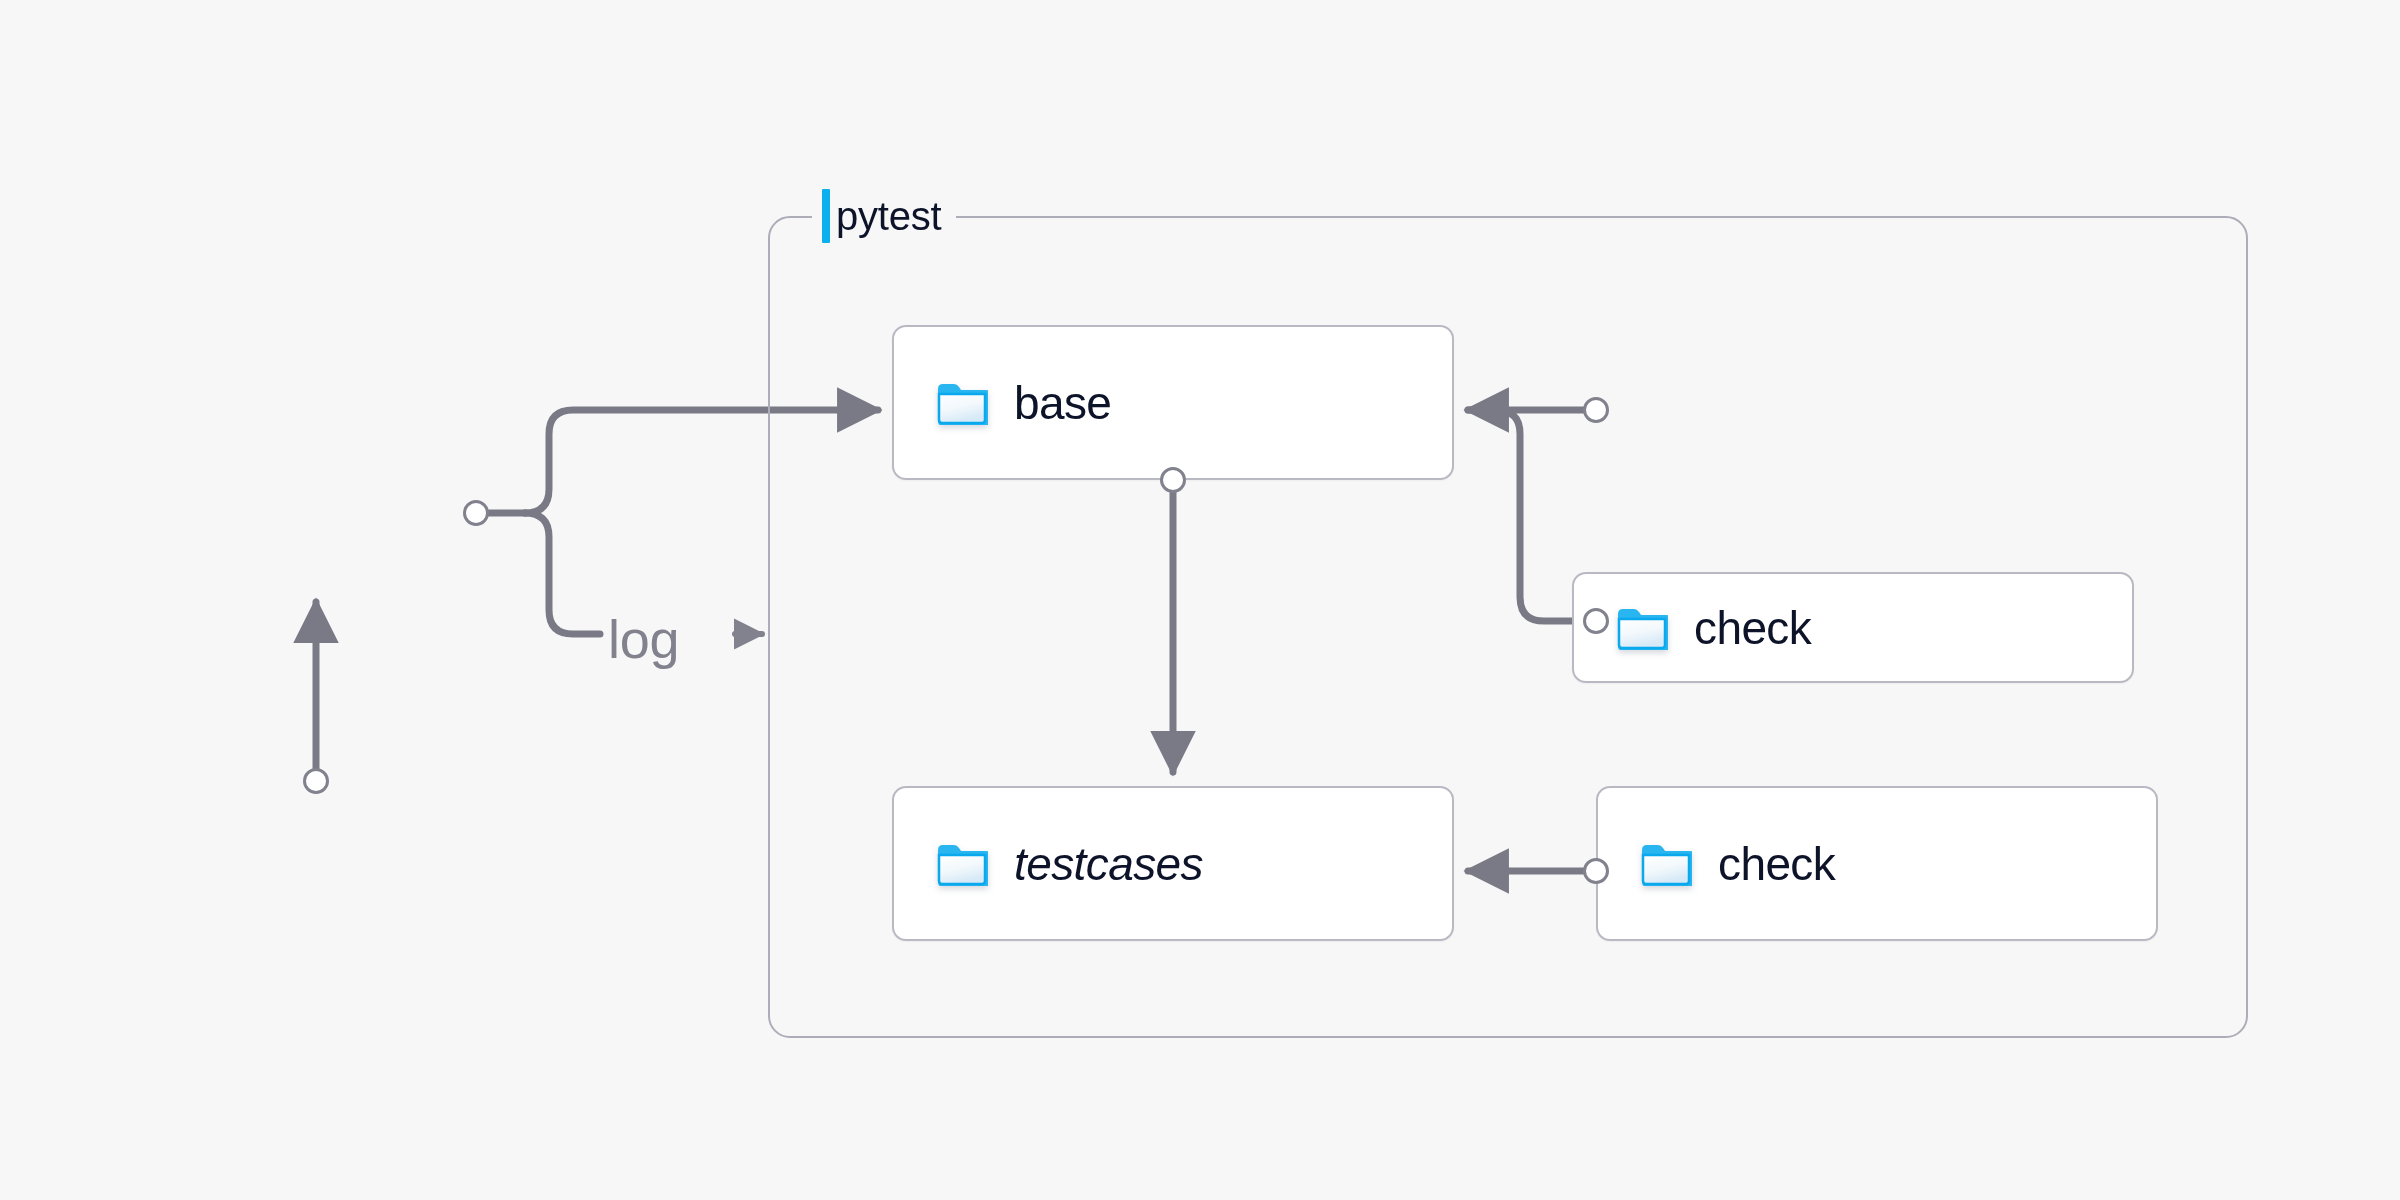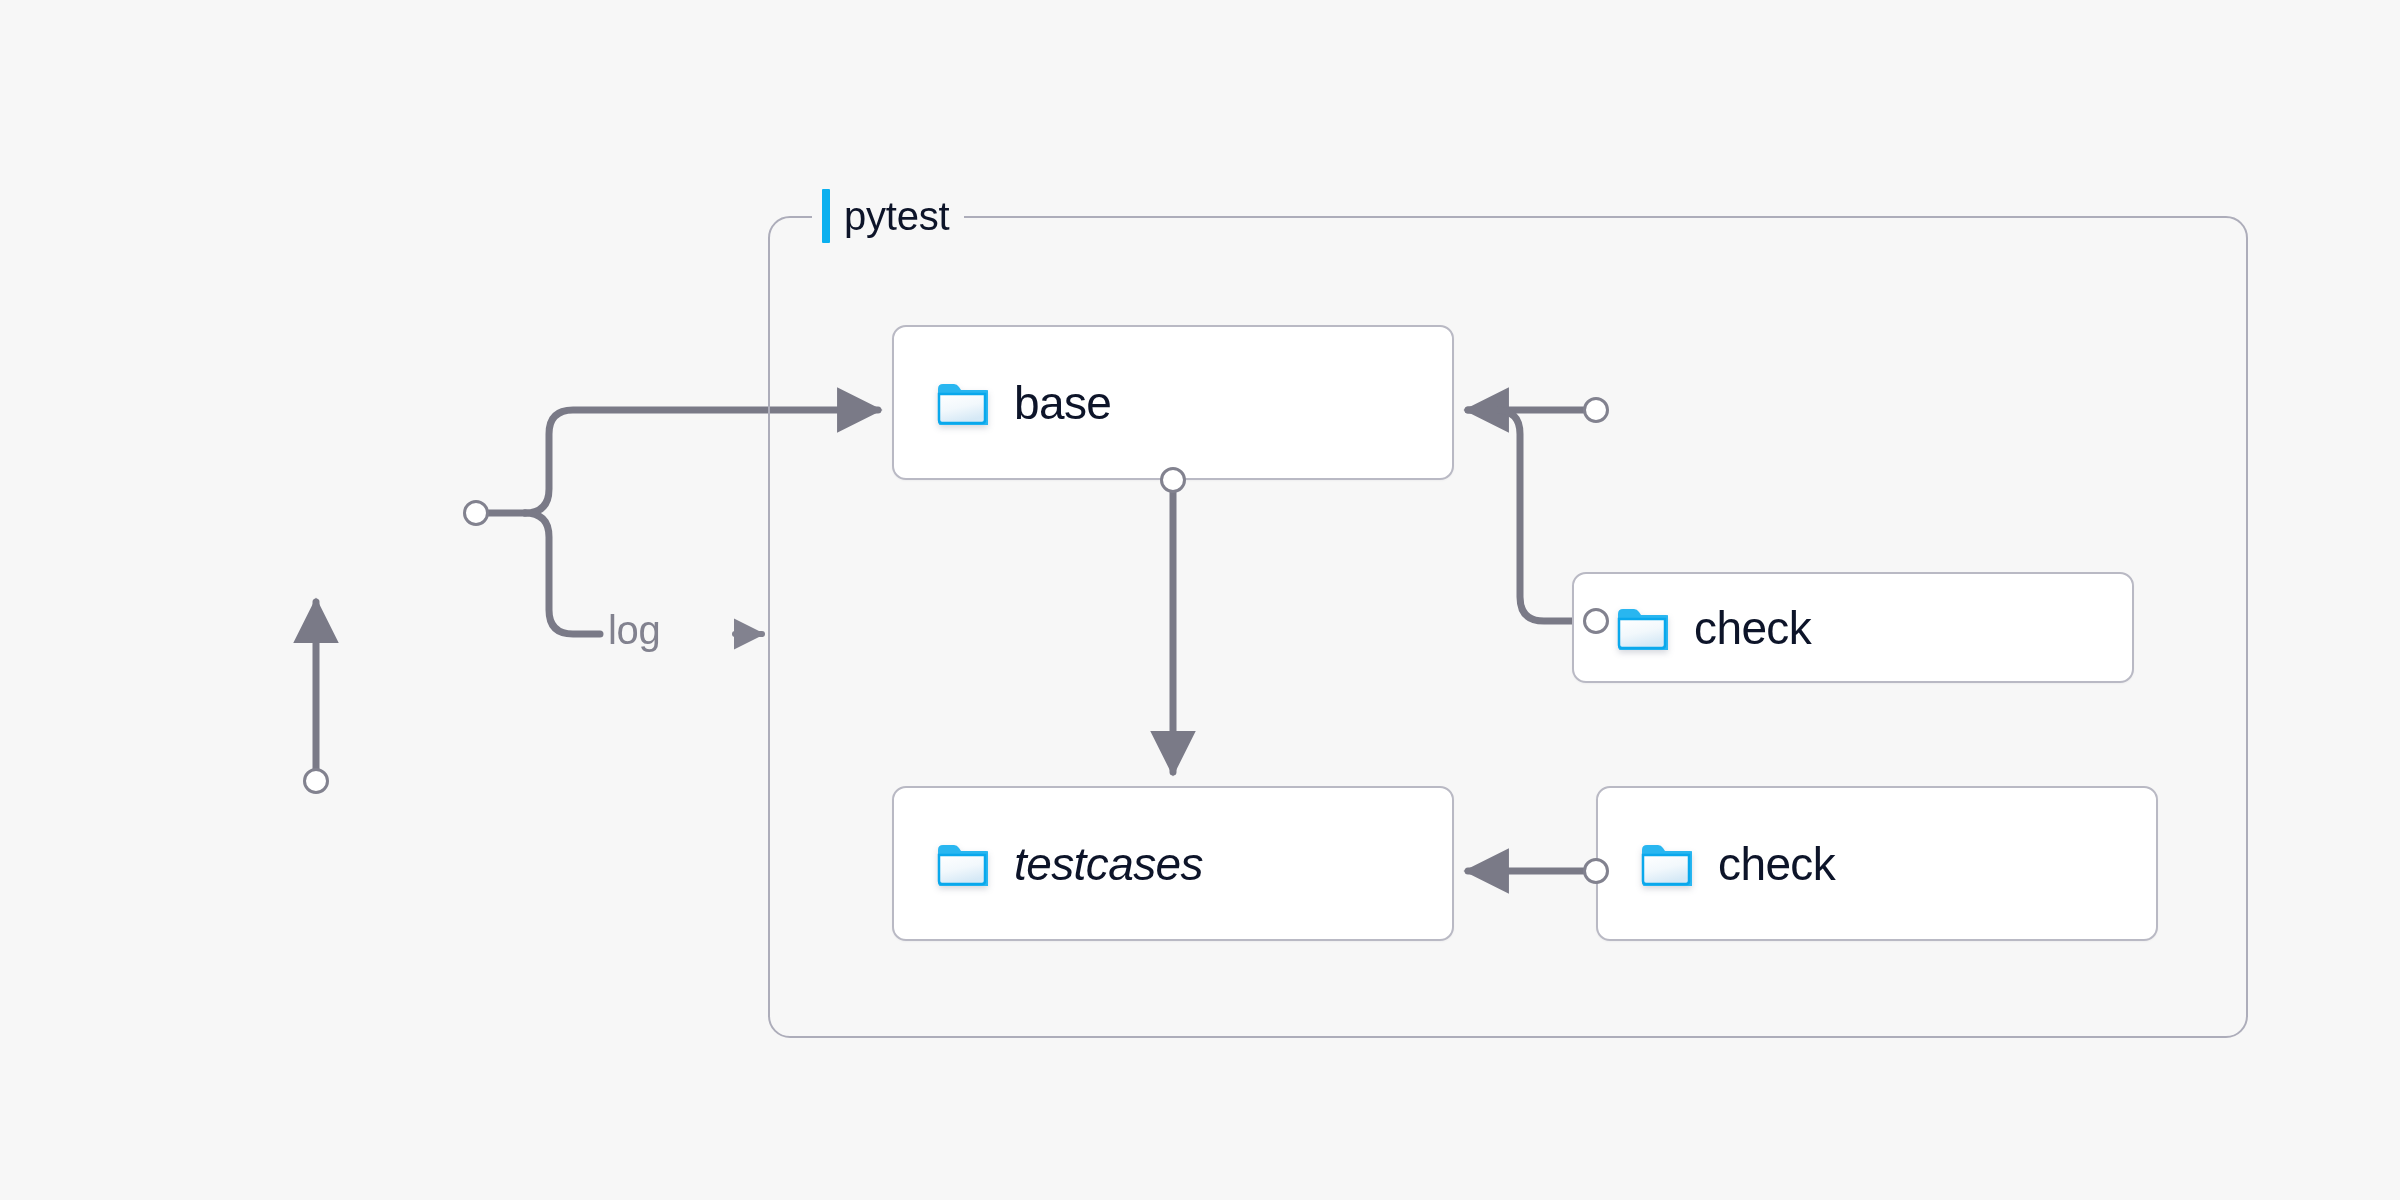--- a/index.html
+++ b/index.html
@@ -31,21 +31,21 @@
     border: 2px solid #adadba;
     border-radius: 22px;
     background: transparent;
     box-sizing: border-box;
     z-index: 1;
   }
   .group-label-wrap {
     position: absolute;
     display: flex;
     align-items: center;
-    gap: 14px;
+    gap: 6px;
     background: #f7f7f7;
     padding: 0 14px 0 10px;
     z-index: 4;
     height: 56px;
   }
   .group-bar {
     width: 8px;
     height: 54px;
     background: #0bb0ef;
     border-radius: 1px;
@@ -99,21 +99,21 @@
     border-radius: 50%;
     background: #ffffff;
     border: 3px solid #82828f;
     box-sizing: border-box;
     z-index: 7;
   }
 
   
   .edge-label {
     position: absolute;
-    font-size: 40px;
+    font-size: 54px;
     color: #82828f;
     letter-spacing: -0.3px;
     white-space: nowrap;
     z-index: 5;
   }
 </style>
 </head>
 <body>
 
 <div id="canvas">

